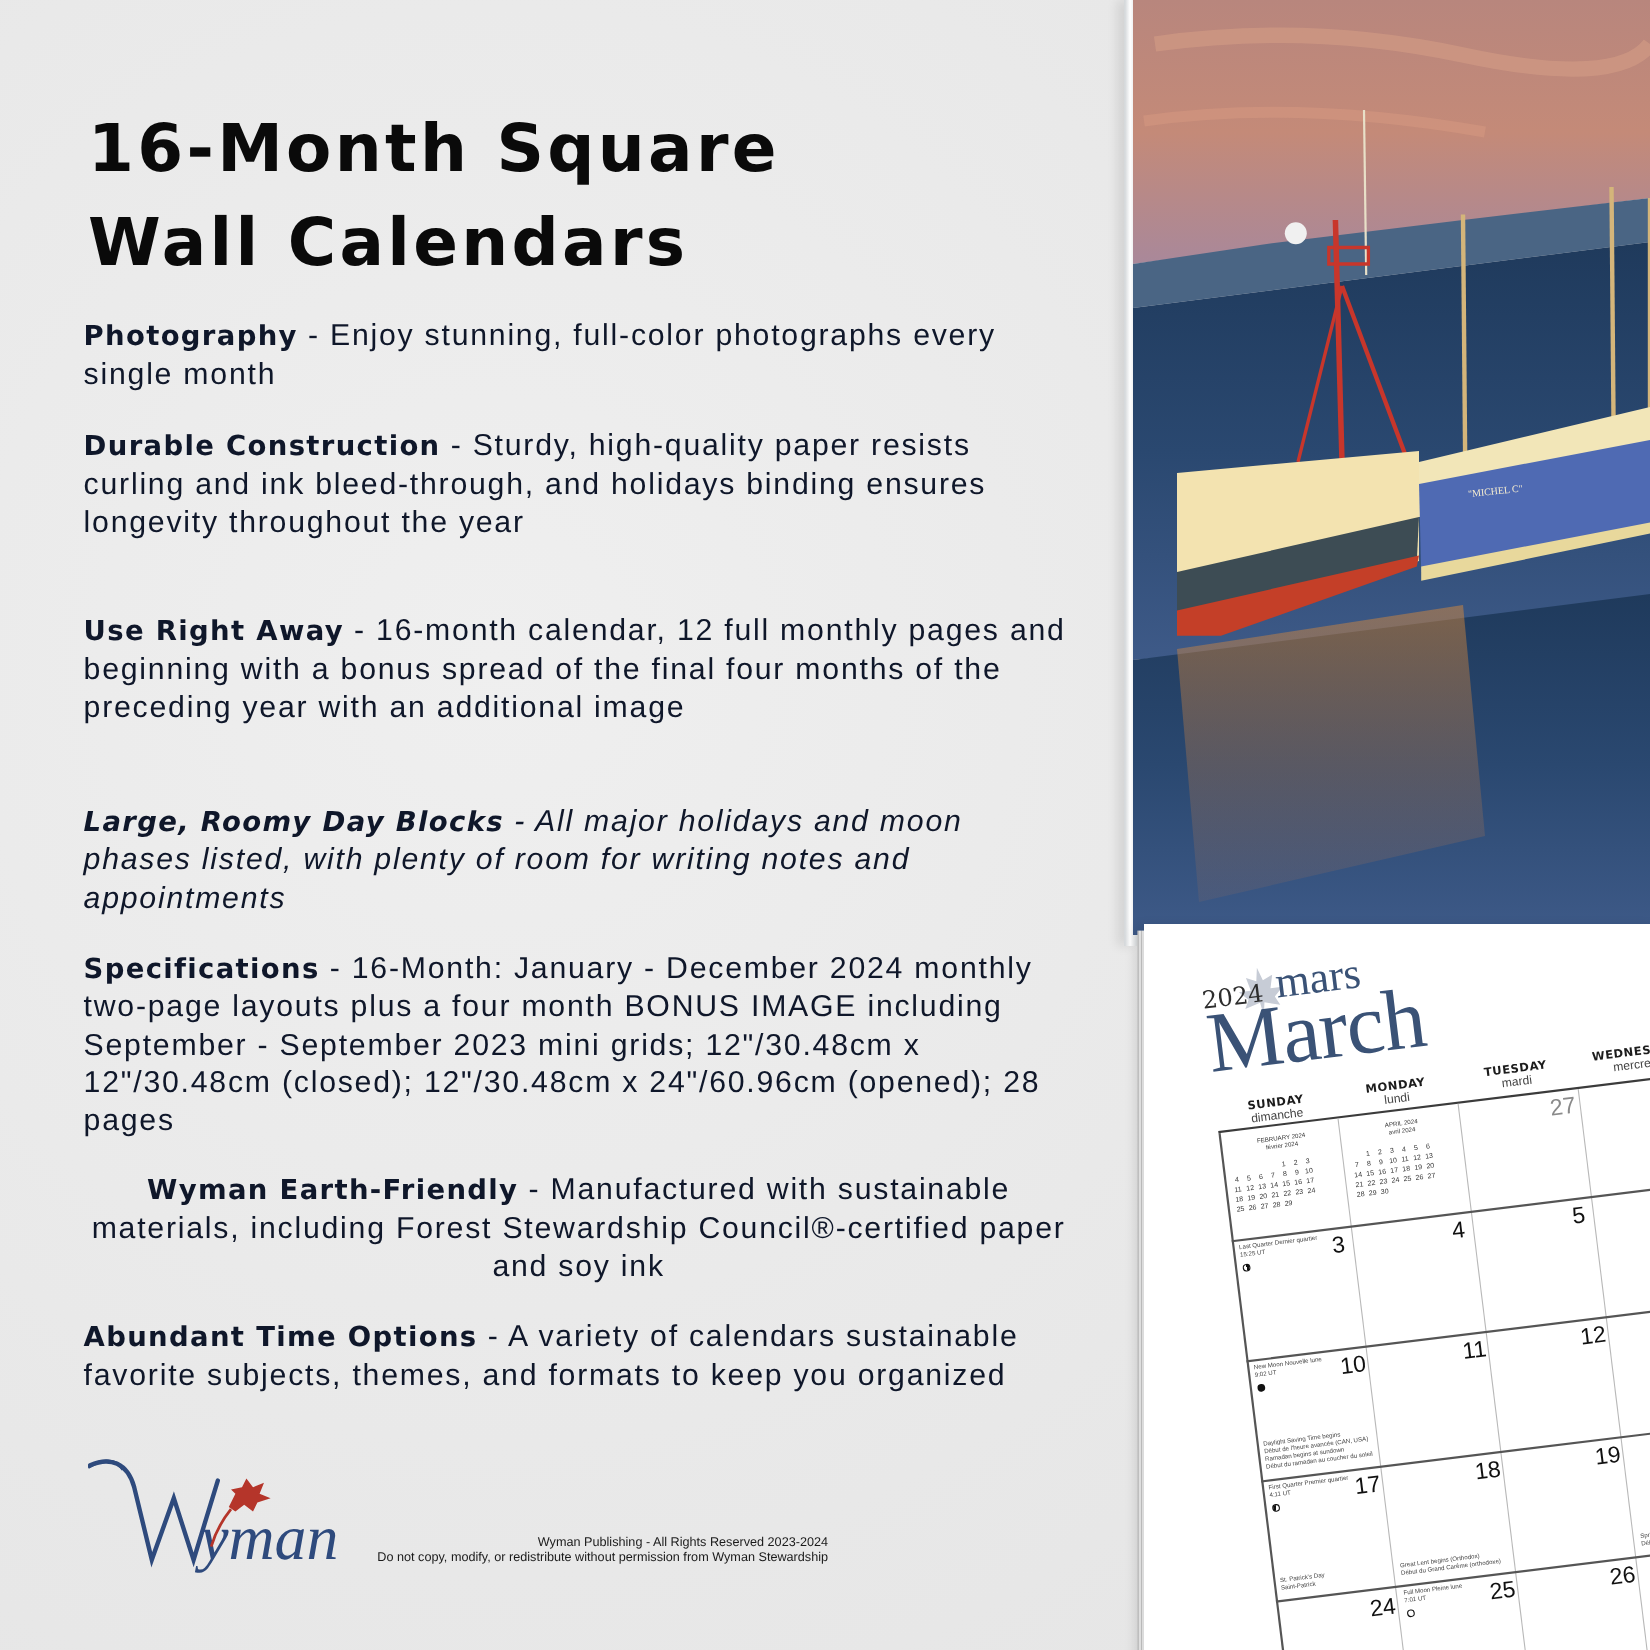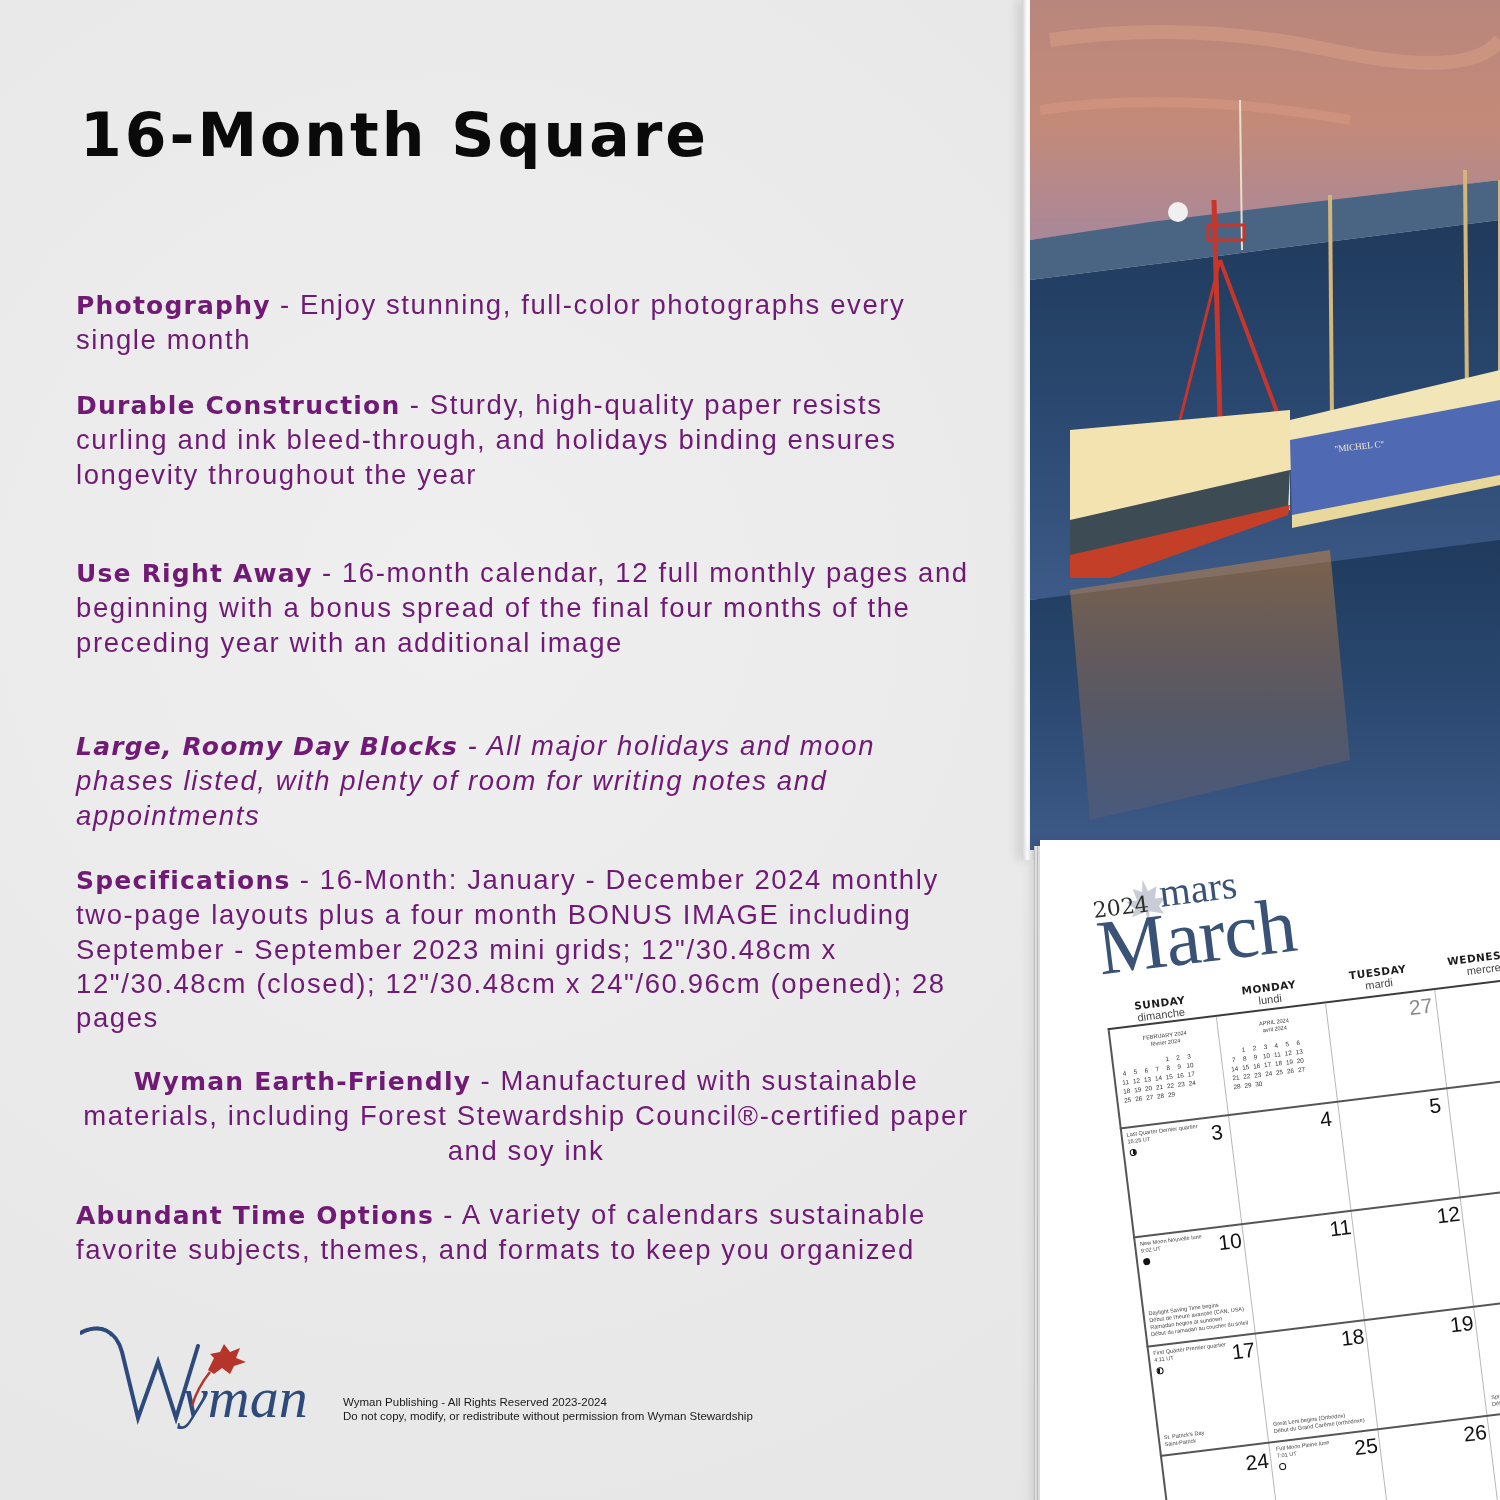--- a/index.html
+++ b/index.html
@@ -17,33 +17,33 @@
     font-family: "DejaVu Sans", sans-serif;
     font-weight: bold; font-size: 60px; line-height: 86px; letter-spacing: 3px;
     color: #0a0a0a;
   }
   .title span { display: block; }
   .features { position: absolute; left: 76px; top: 288px; width: 900px; }
   .feature {
     position: absolute; left: 0; width: 900px;
     font-family: "Liberation Sans", sans-serif;
     font-size: 27.5px; line-height: 34.3px; letter-spacing: 1.6px;
-    color: #701a75;
+    color: #0f172a;
   }
   .feature .f-title {
     font-family: "DejaVu Sans", sans-serif;
     font-weight: bold; font-size: 25px; letter-spacing: 1.2px;
   }
   .logo { position: absolute; left: 80px; top: 1322px; width: 250px; height: 110px; }
   .copyright {
     position: absolute; left: 343px; top: 1395px;
     font-size: 11.5px; line-height: 14px; color: #1a1a1a;
     font-family: "Liberation Sans", sans-serif;
   }
-  .copyright div { white-space: nowrap; }
+  .copyright div { white-space: nowrap; text-align: right; }
 
   
   .calendar-wrap { position: absolute; left: 1000px; top: 0; width: 500px; height: 1500px; overflow: hidden; }
   .page-edge {
     position: absolute; left: 22px; top: 0; width: 12px; height: 860px;
     background: linear-gradient(90deg, #cfd3d6, #ffffff 45%, #d9dcde);
     box-shadow: -6px 0 10px rgba(0,0,0,0.10);
   }
   .photo { position: absolute; left: 30px; top: 0; width: 470px; height: 850px; }
   .grid-page {
@@ -78,20 +78,21 @@
   .mini .m-title { text-align: center; font-size: 5.6px; line-height: 7px; }
   .mini table { border-collapse: collapse; margin-top: 8px; }
   .mini td { width: 11px; height: 9px; text-align: center; font-size: 6.4px; }
 </style>
 </head>
 <body>
 
 <div class="left-panel">
   <h1 class="title">
     <span>16-Month Square</span>
+    <span>Wall Calendars</span>
   </h1>
 
   <div class="features">
     <p class="feature" style="top:0px;">
       <span class="f-title">Photography</span><span> - Enjoy stunning, full-color photographs every single month</span>
     </p>
     <p class="feature" style="top:100px;">
       <span class="f-title">Durable Construction</span><span> - Sturdy, high-quality paper resists curling and ink bleed-through, and holidays binding ensures longevity throughout the year</span>
     </p>
     <p class="feature" style="top:268px;">

